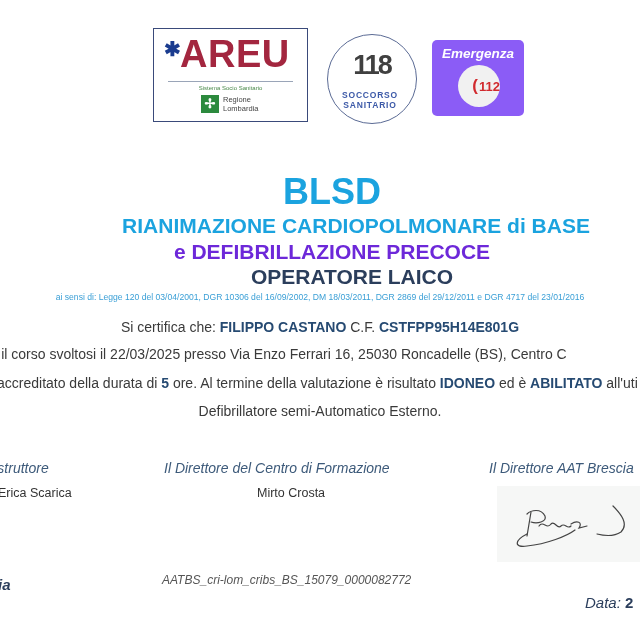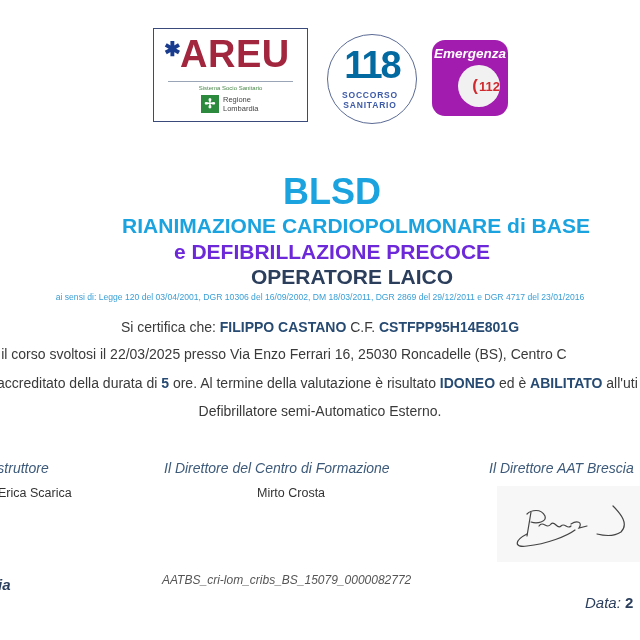--- a/index.html
+++ b/index.html
@@ -56,32 +56,32 @@
     .logo-118 {
       left: 327px; top: 34px; width: 90px; height: 90px;
       border-radius: 50%;
       border: 1.5px solid #5b6b95;
       box-sizing: border-box;
       background: #fff;
       text-align: center;
     }
     .n118 {
       position: absolute; left: 0; right: 0; top: 10px;
-      font-size: 38px; font-weight: bold; color: #0369a1;
+      font-size: 27px; font-weight: bold; color: #404040;
       letter-spacing: -2px; line-height: 40px;
     }
     .socc {
       position: absolute; left: 0; right: 4px; top: 55px;
       font-size: 8.5px; color: #3d5aa8; font-weight: bold;
       letter-spacing: 0.8px; line-height: 10px;
     }
 
     .logo-112 {
-      left: 432px; top: 40px; width: 76px; height: 76px;
-      background: #a21caf; border-radius: 13px;
+      left: 432px; top: 40px; width: 92px; height: 76px;
+      background: #8b5cf6; border-radius: 5px;
     }
     .emerg {
       position: absolute; left: 0; right: 0; top: 6px;
       text-align: center; color: #fff; font-style: italic; font-weight: bold;
       font-size: 13.5px; line-height: 15px;
     }
     .circ112 {
       position: absolute; left: 26px; top: 25px; width: 42px; height: 42px;
       border-radius: 50%; background: #f1f1f1;
       text-align: right; line-height: 42px;

